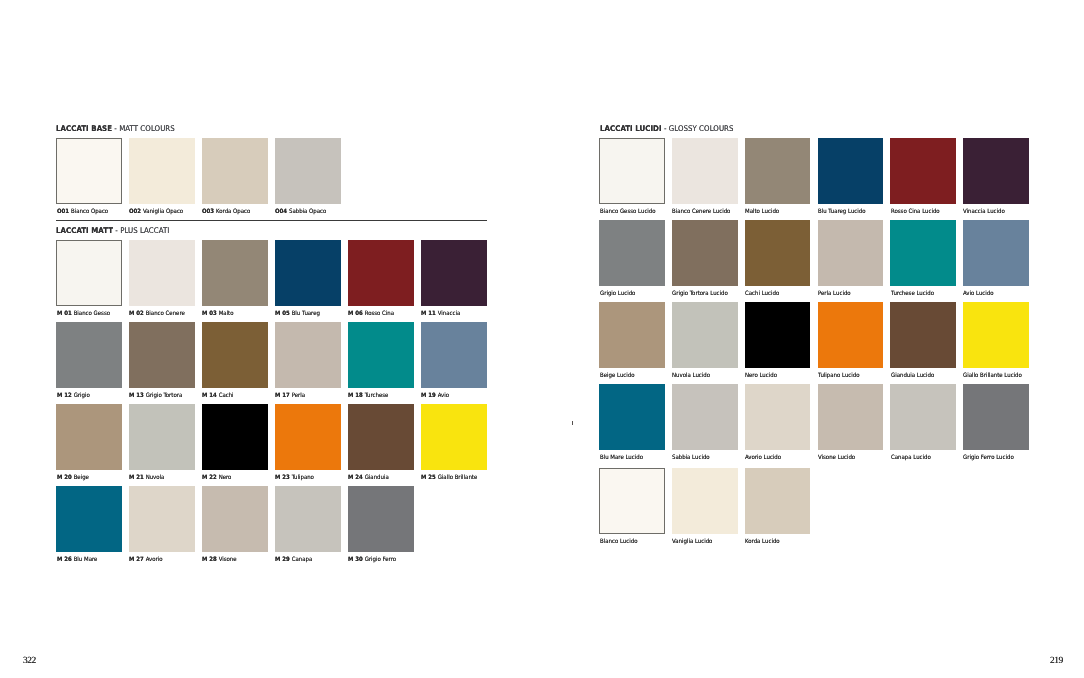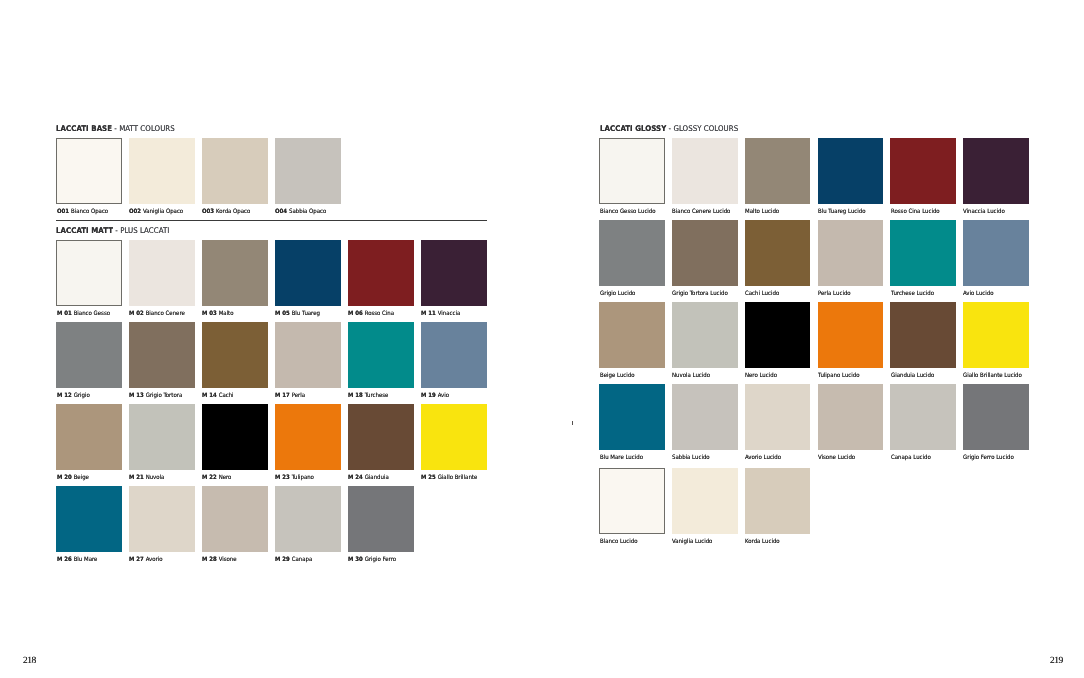--- a/index.html
+++ b/index.html
@@ -157,24 +157,24 @@
       </div>
       <div class="cap" style="left:202.40px;top:556.90px;"><span class="code">M 28</span><span class="nm">Visone</span></div>
 <div class="swatch" style="left:274.85px;top:486.30px;width:66.40px;height:65.50px;">
         <div class="chip" style="background-color: rgb(198, 195, 188);"></div>
       </div>
       <div class="cap" style="left:275.35px;top:556.90px;"><span class="code">M 29</span><span class="nm">Canapa</span></div>
 <div class="swatch" style="left:347.80px;top:486.30px;width:66.40px;height:65.50px;">
         <div class="chip" style="background-color: rgb(117, 118, 121);"></div>
       </div>
       <div class="cap" style="left:348.30px;top:556.90px;"><span class="code">M 30</span><span class="nm">Grigio Ferro</span></div>
-<div class="folio" style="left:23px;top:657px;">218</div>
+<div class="folio" style="left:23px;top:657px;">322</div>
   </div>
   <div class="page">
-<div class="section-title" style="left:599.60px;top:124.80px;"><span class="t-strong">LACCATI GLOSSY</span><span class="t-light"> - GLOSSY COLOURS</span></div>
+<div class="section-title" style="left:599.60px;top:124.80px;"><span class="t-strong">LACCATI LUCIDI</span><span class="t-light"> - GLOSSY COLOURS</span></div>
 <div class="swatch outlined" style="left:599.40px;top:138.20px;width:65.60px;height:65.50px;">
         <div class="chip" style="background-color: rgb(247, 245, 240);"></div>
       </div>
       <div class="cap" style="left:599.70px;top:208.80px;"><span class="nm">Bianco Gesso Lucido</span></div>
 <div class="swatch" style="left:672.12px;top:138.20px;width:65.60px;height:65.50px;">
         <div class="chip" style="background-color: rgb(235, 229, 223);"></div>
       </div>
       <div class="cap" style="left:672.42px;top:208.80px;"><span class="nm">Bianco Cenere Lucido</span></div>
 <div class="swatch" style="left:744.84px;top:138.20px;width:65.60px;height:65.50px;">
         <div class="chip" style="background-color: rgb(147, 135, 118);"></div>

